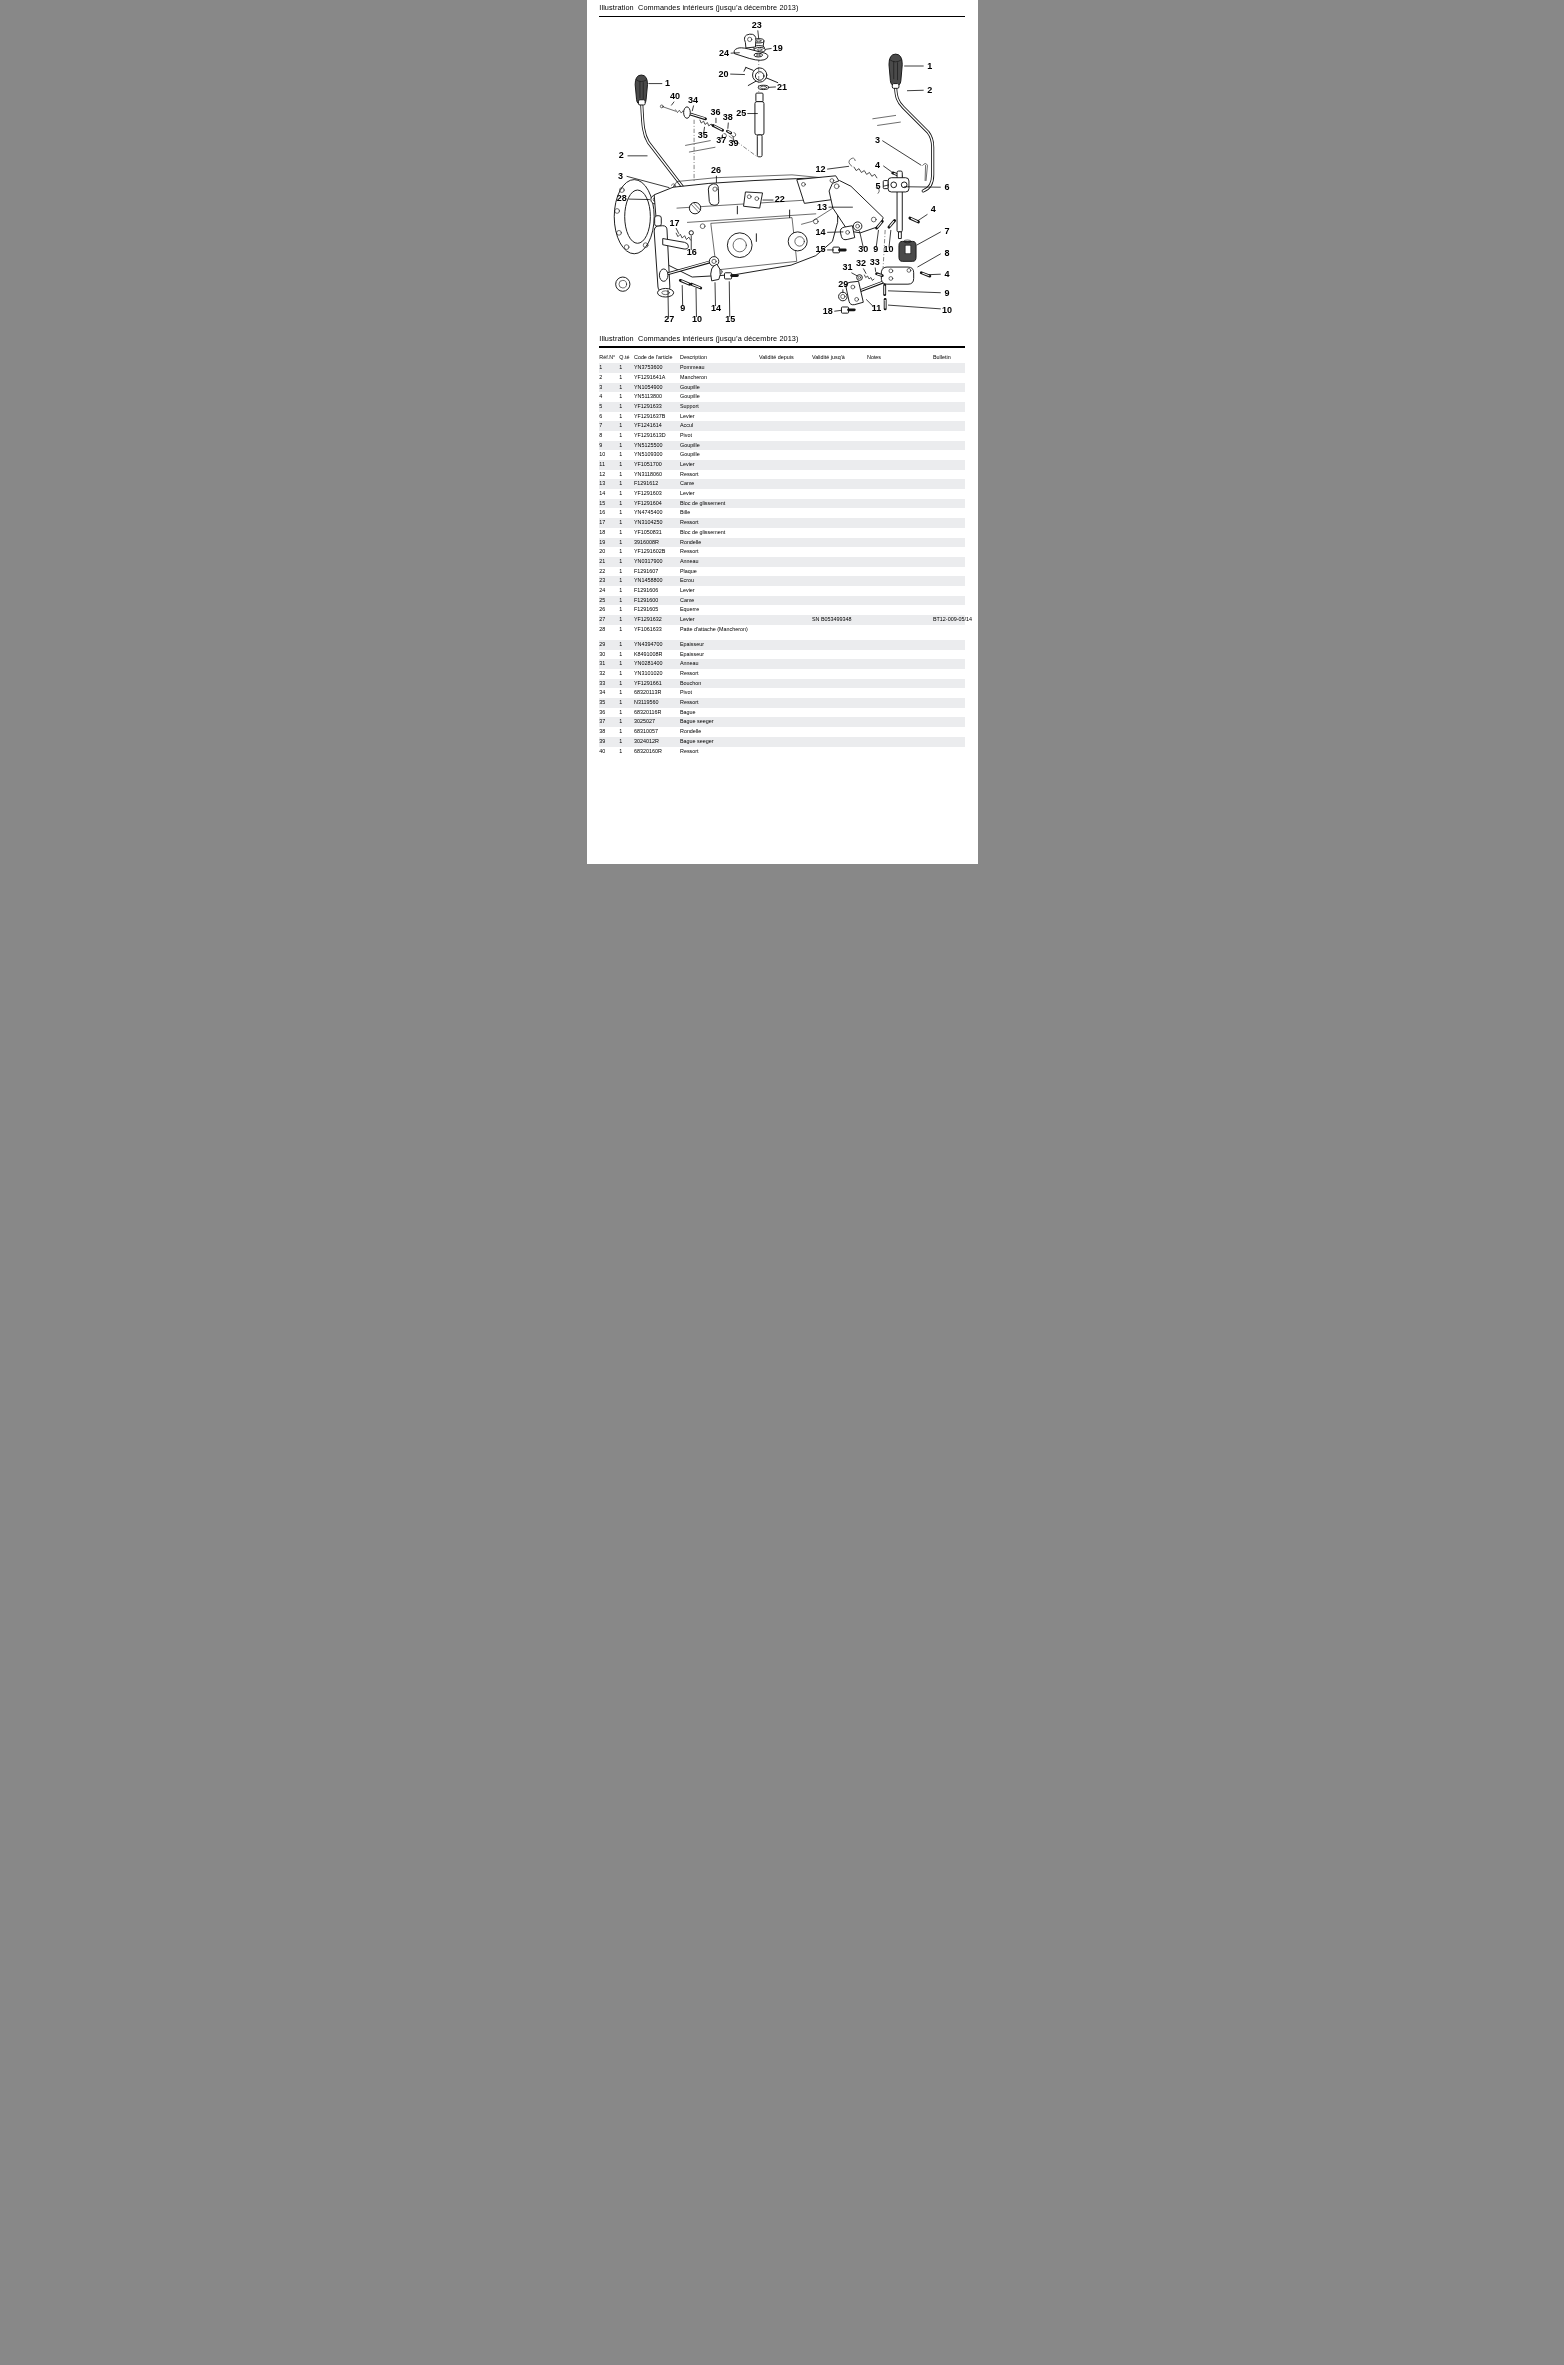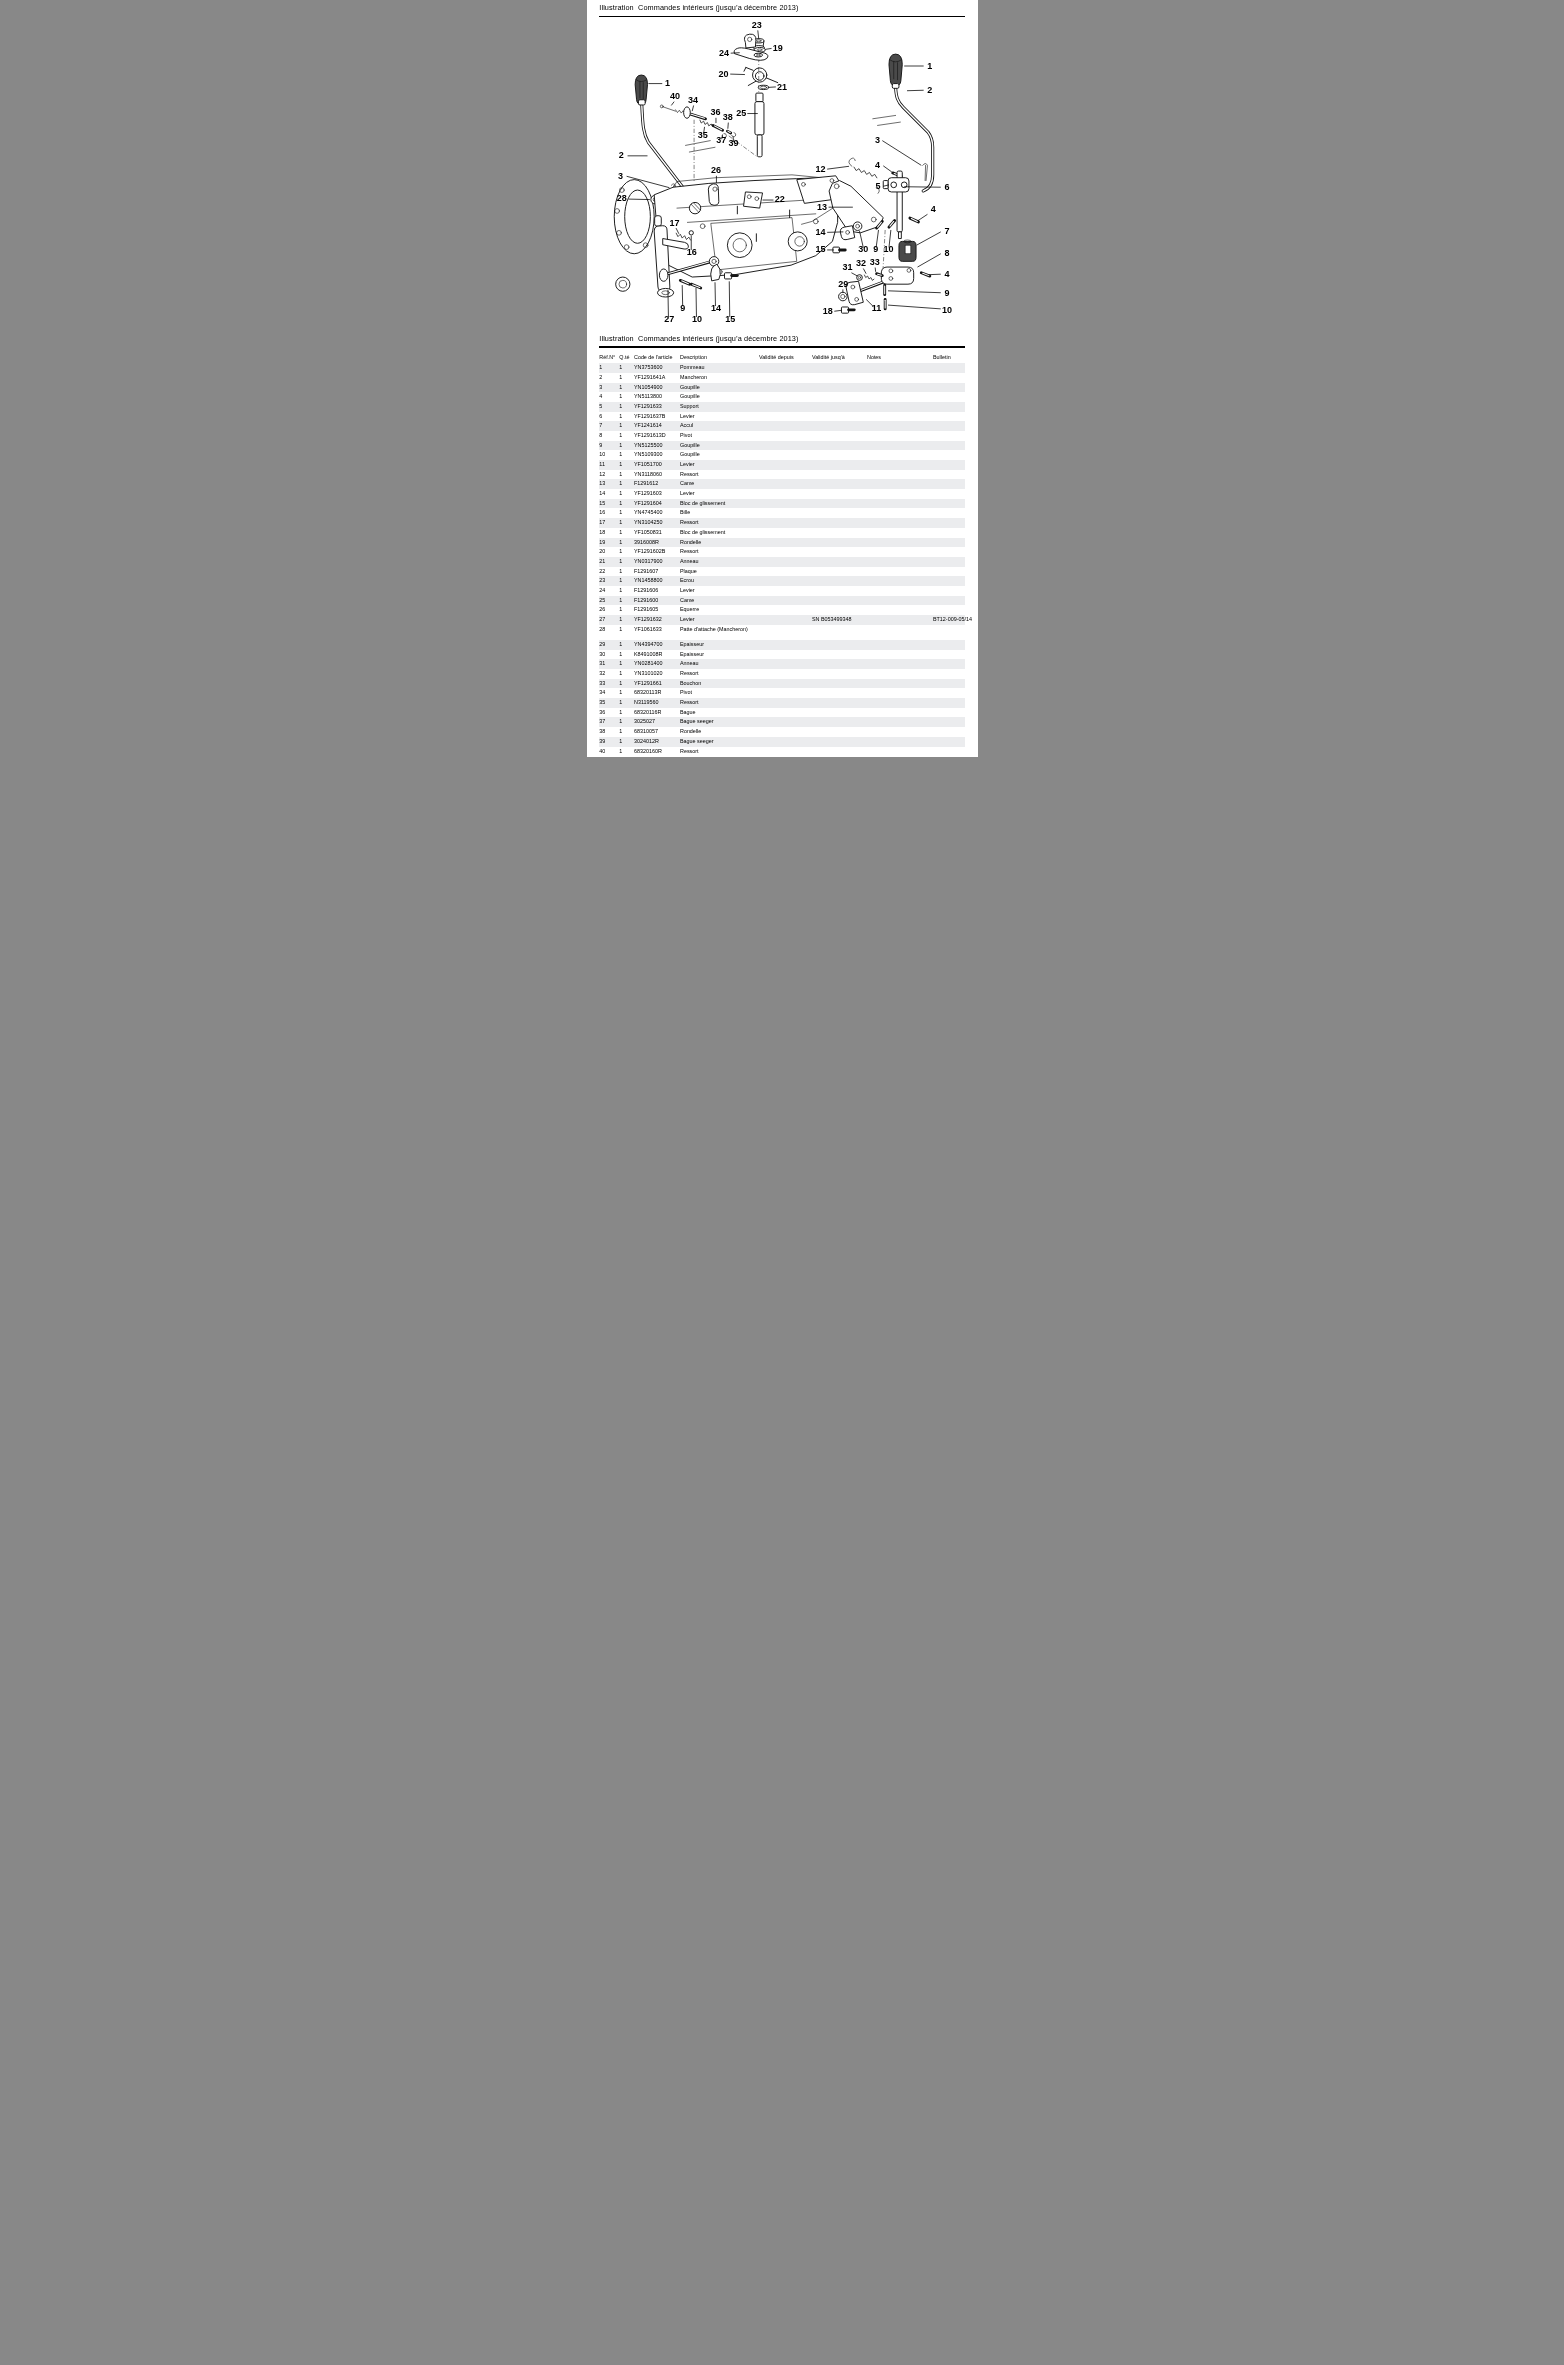--- a/index.html
+++ b/index.html
@@ -1,17 +1,17 @@
 <!DOCTYPE html>
 <html style="font-size:7.6px"><head>
 <meta charset="utf-8">
 <style>
   html,body{margin:0;padding:0;background:#888;}
   .page{
-    width:391px;height:757px;margin:0 auto;position:relative;
+    width:391px;height:864px;margin:0 auto;position:relative;
     background:#fff;color:#000;overflow:hidden;
     font-family:"Liberation Sans","DejaVu Sans",sans-serif;
   }
   .title{
     font-size:7.3px;font-weight:400;letter-spacing:0.1px;
     margin:0;padding:3.3px 0 0 12.8px;white-space:pre;
   }
   .rule{height:1.4px;background:#000;border:0;margin:3.3px 12.8px 0 12.8px;}
   .diagram-wrap{width:391px;height:308px;margin-top:0.9px;}
   svg text{user-select:none;}

